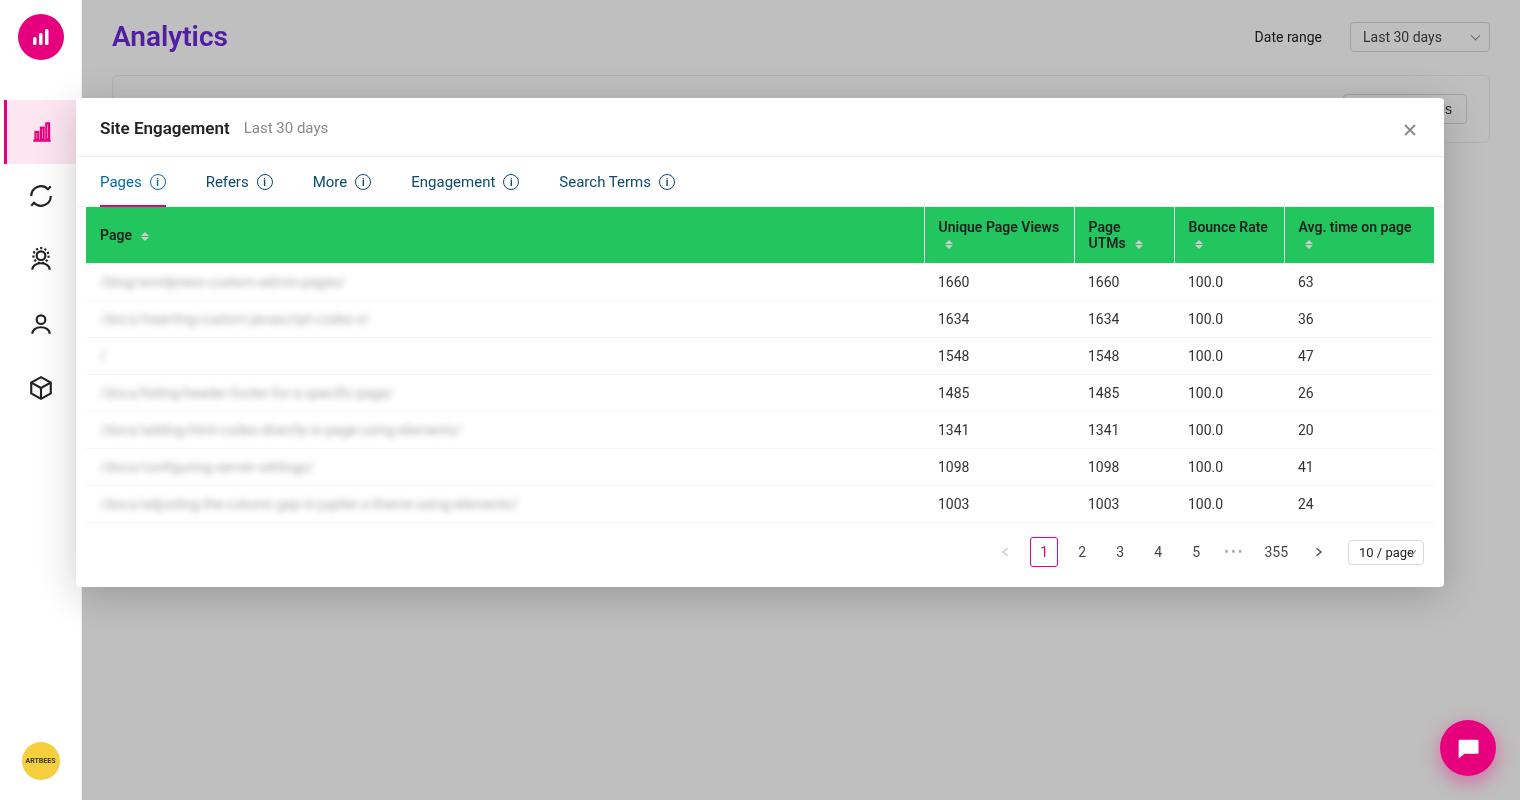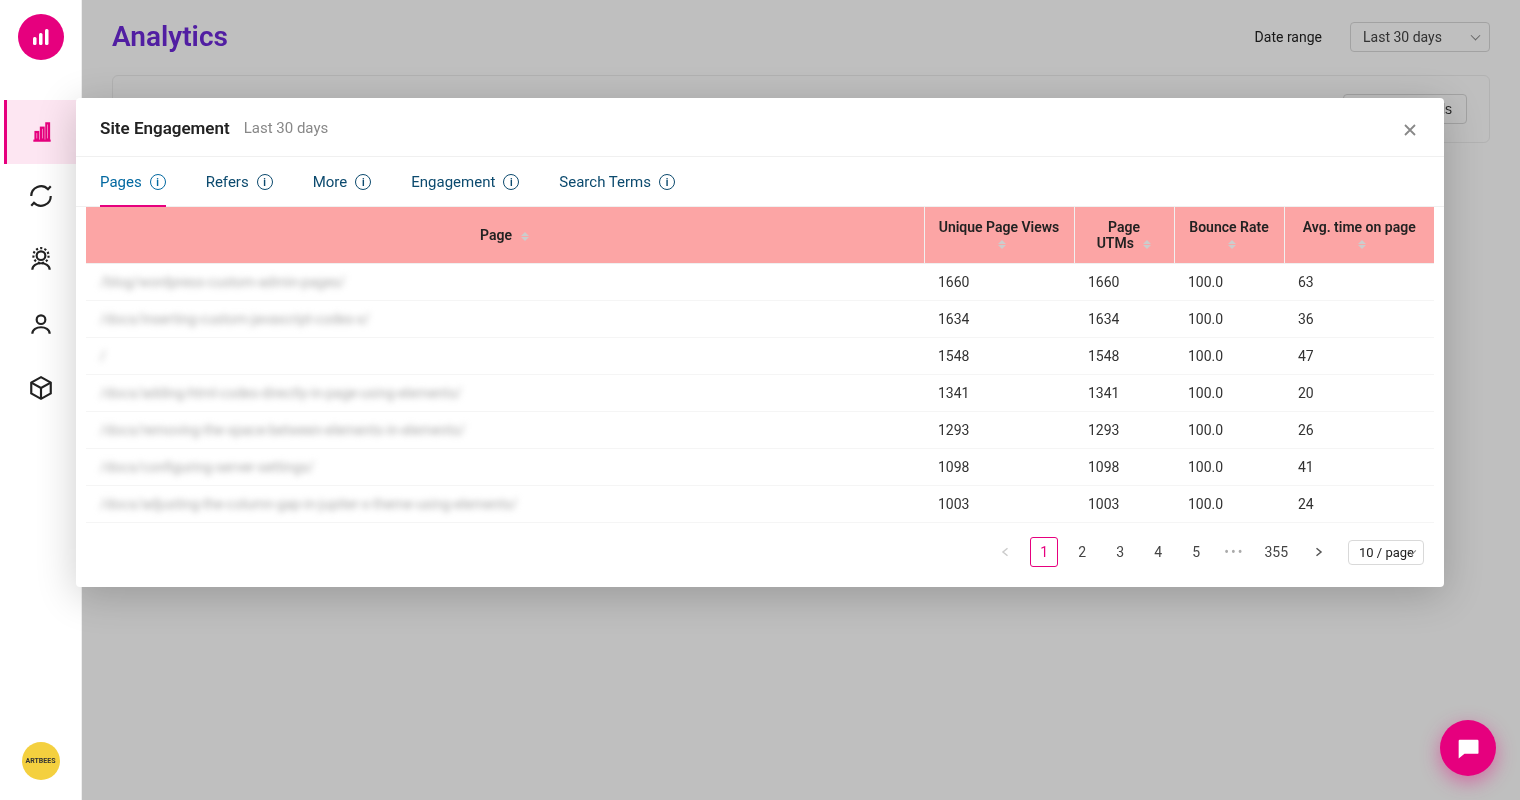--- a/index.html
+++ b/index.html
@@ -182,24 +182,24 @@
     font-size:10px; font-weight:bold;
   }
 
   .table-wrap { padding: 0 10px; }
   table {
     width:100%;
     border-collapse: collapse;
     font-size: 14px;
   }
   thead th {
-    text-align:center;
+    text-align:left;
     padding: 12px 14px;
     font-weight:600;
-    background: #fca5a5;
+    background: #22c55e;
     border-bottom: 1px solid #f0f0f0;
     position:relative;
     color:#222;
   }
   thead th .sort {
     display:inline-flex;flex-direction:column;margin-left:6px;
     vertical-align:middle; gap:0px;
   }
   thead th .sort span {
     width:0;height:0;border-left:4px solid transparent;border-right:4px solid transparent;
@@ -441,32 +441,32 @@
             <td>36</td>
           </tr>
           <tr>
             <td class="page-cell">/</td>
             <td>1548</td>
             <td>1548</td>
             <td>100.0</td>
             <td>47</td>
           </tr>
           <tr>
+            <td class="page-cell">/docs/hiding-header-footer-for-a-specific-page/</td>
+            <td>1485</td>
+            <td>1485</td>
+            <td>100.0</td>
+            <td>26</td>
+          </tr>
+          <tr>
             <td class="page-cell">/docs/adding-html-codes-directly-in-page-using-elements/</td>
             <td>1341</td>
             <td>1341</td>
             <td>100.0</td>
             <td>20</td>
-          </tr>
-          <tr>
-            <td class="page-cell">/docs/removing-the-space-between-elements-in-elements/</td>
-            <td>1293</td>
-            <td>1293</td>
-            <td>100.0</td>
-            <td>26</td>
           </tr>
           <tr>
             <td class="page-cell">/docs/configuring-server-settings/</td>
             <td>1098</td>
             <td>1098</td>
             <td>100.0</td>
             <td>41</td>
           </tr>
           <tr>
             <td class="page-cell">/docs/adjusting-the-column-gap-in-jupiter-x-theme-using-elements/</td>

